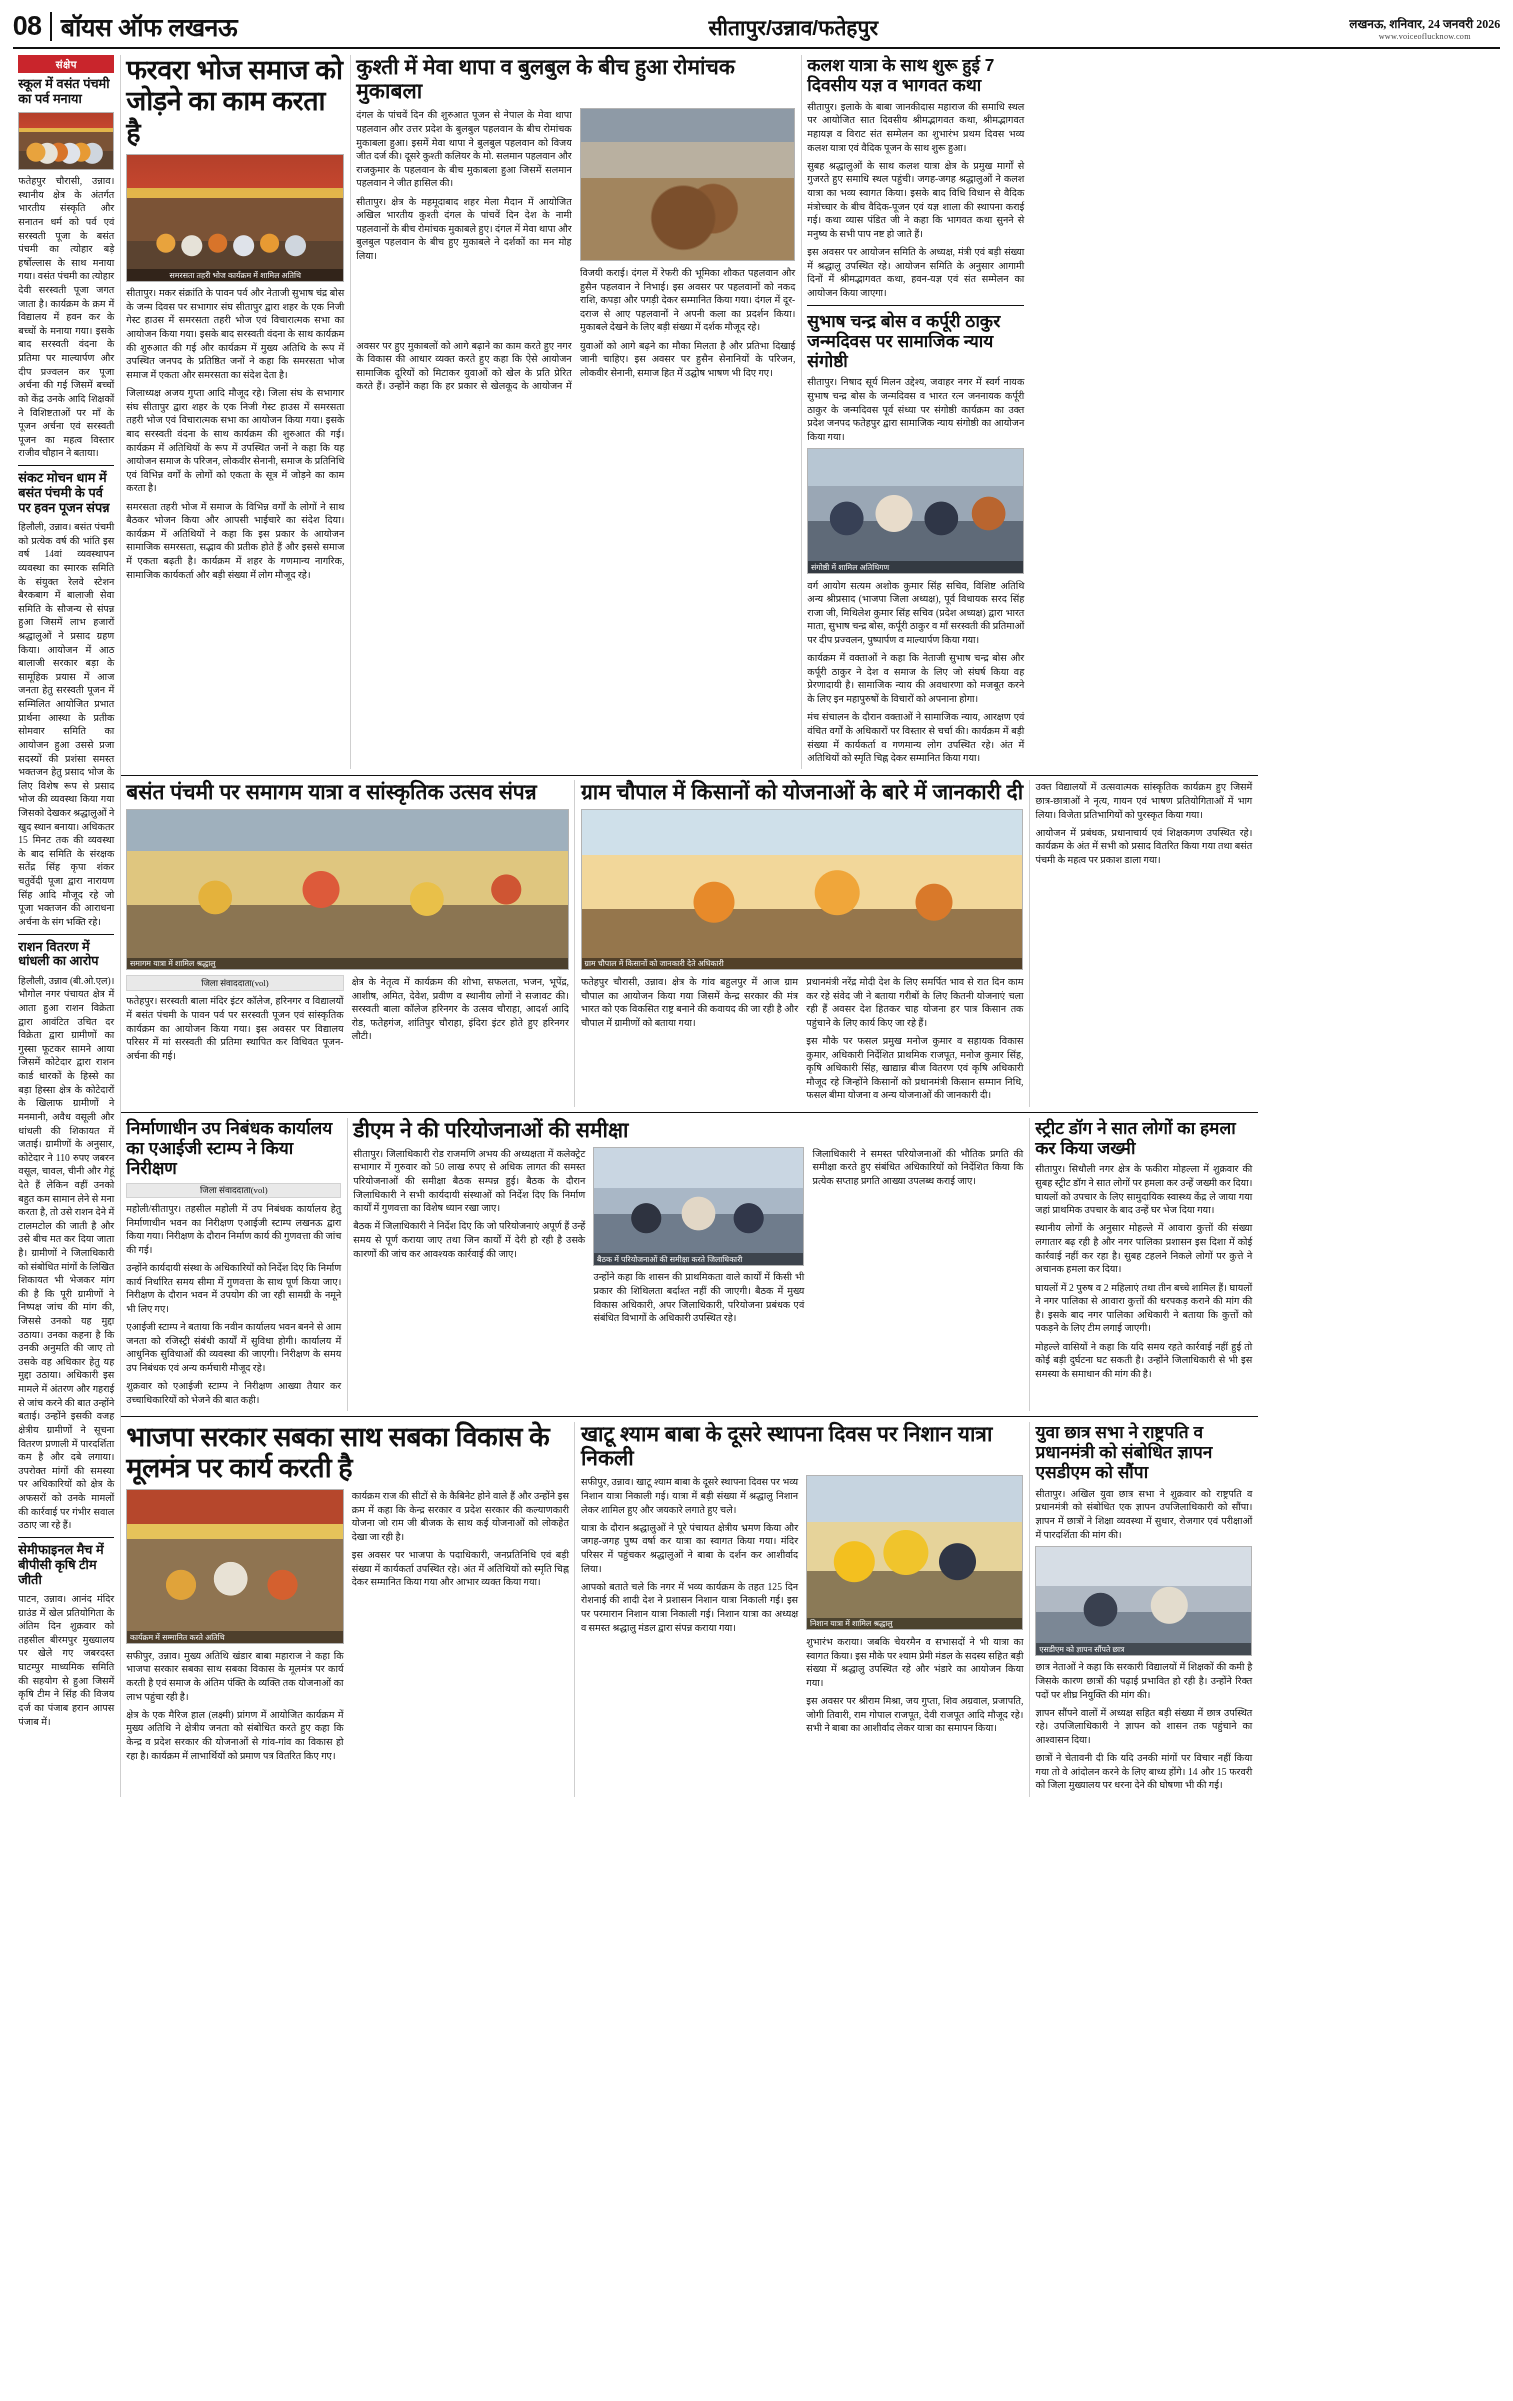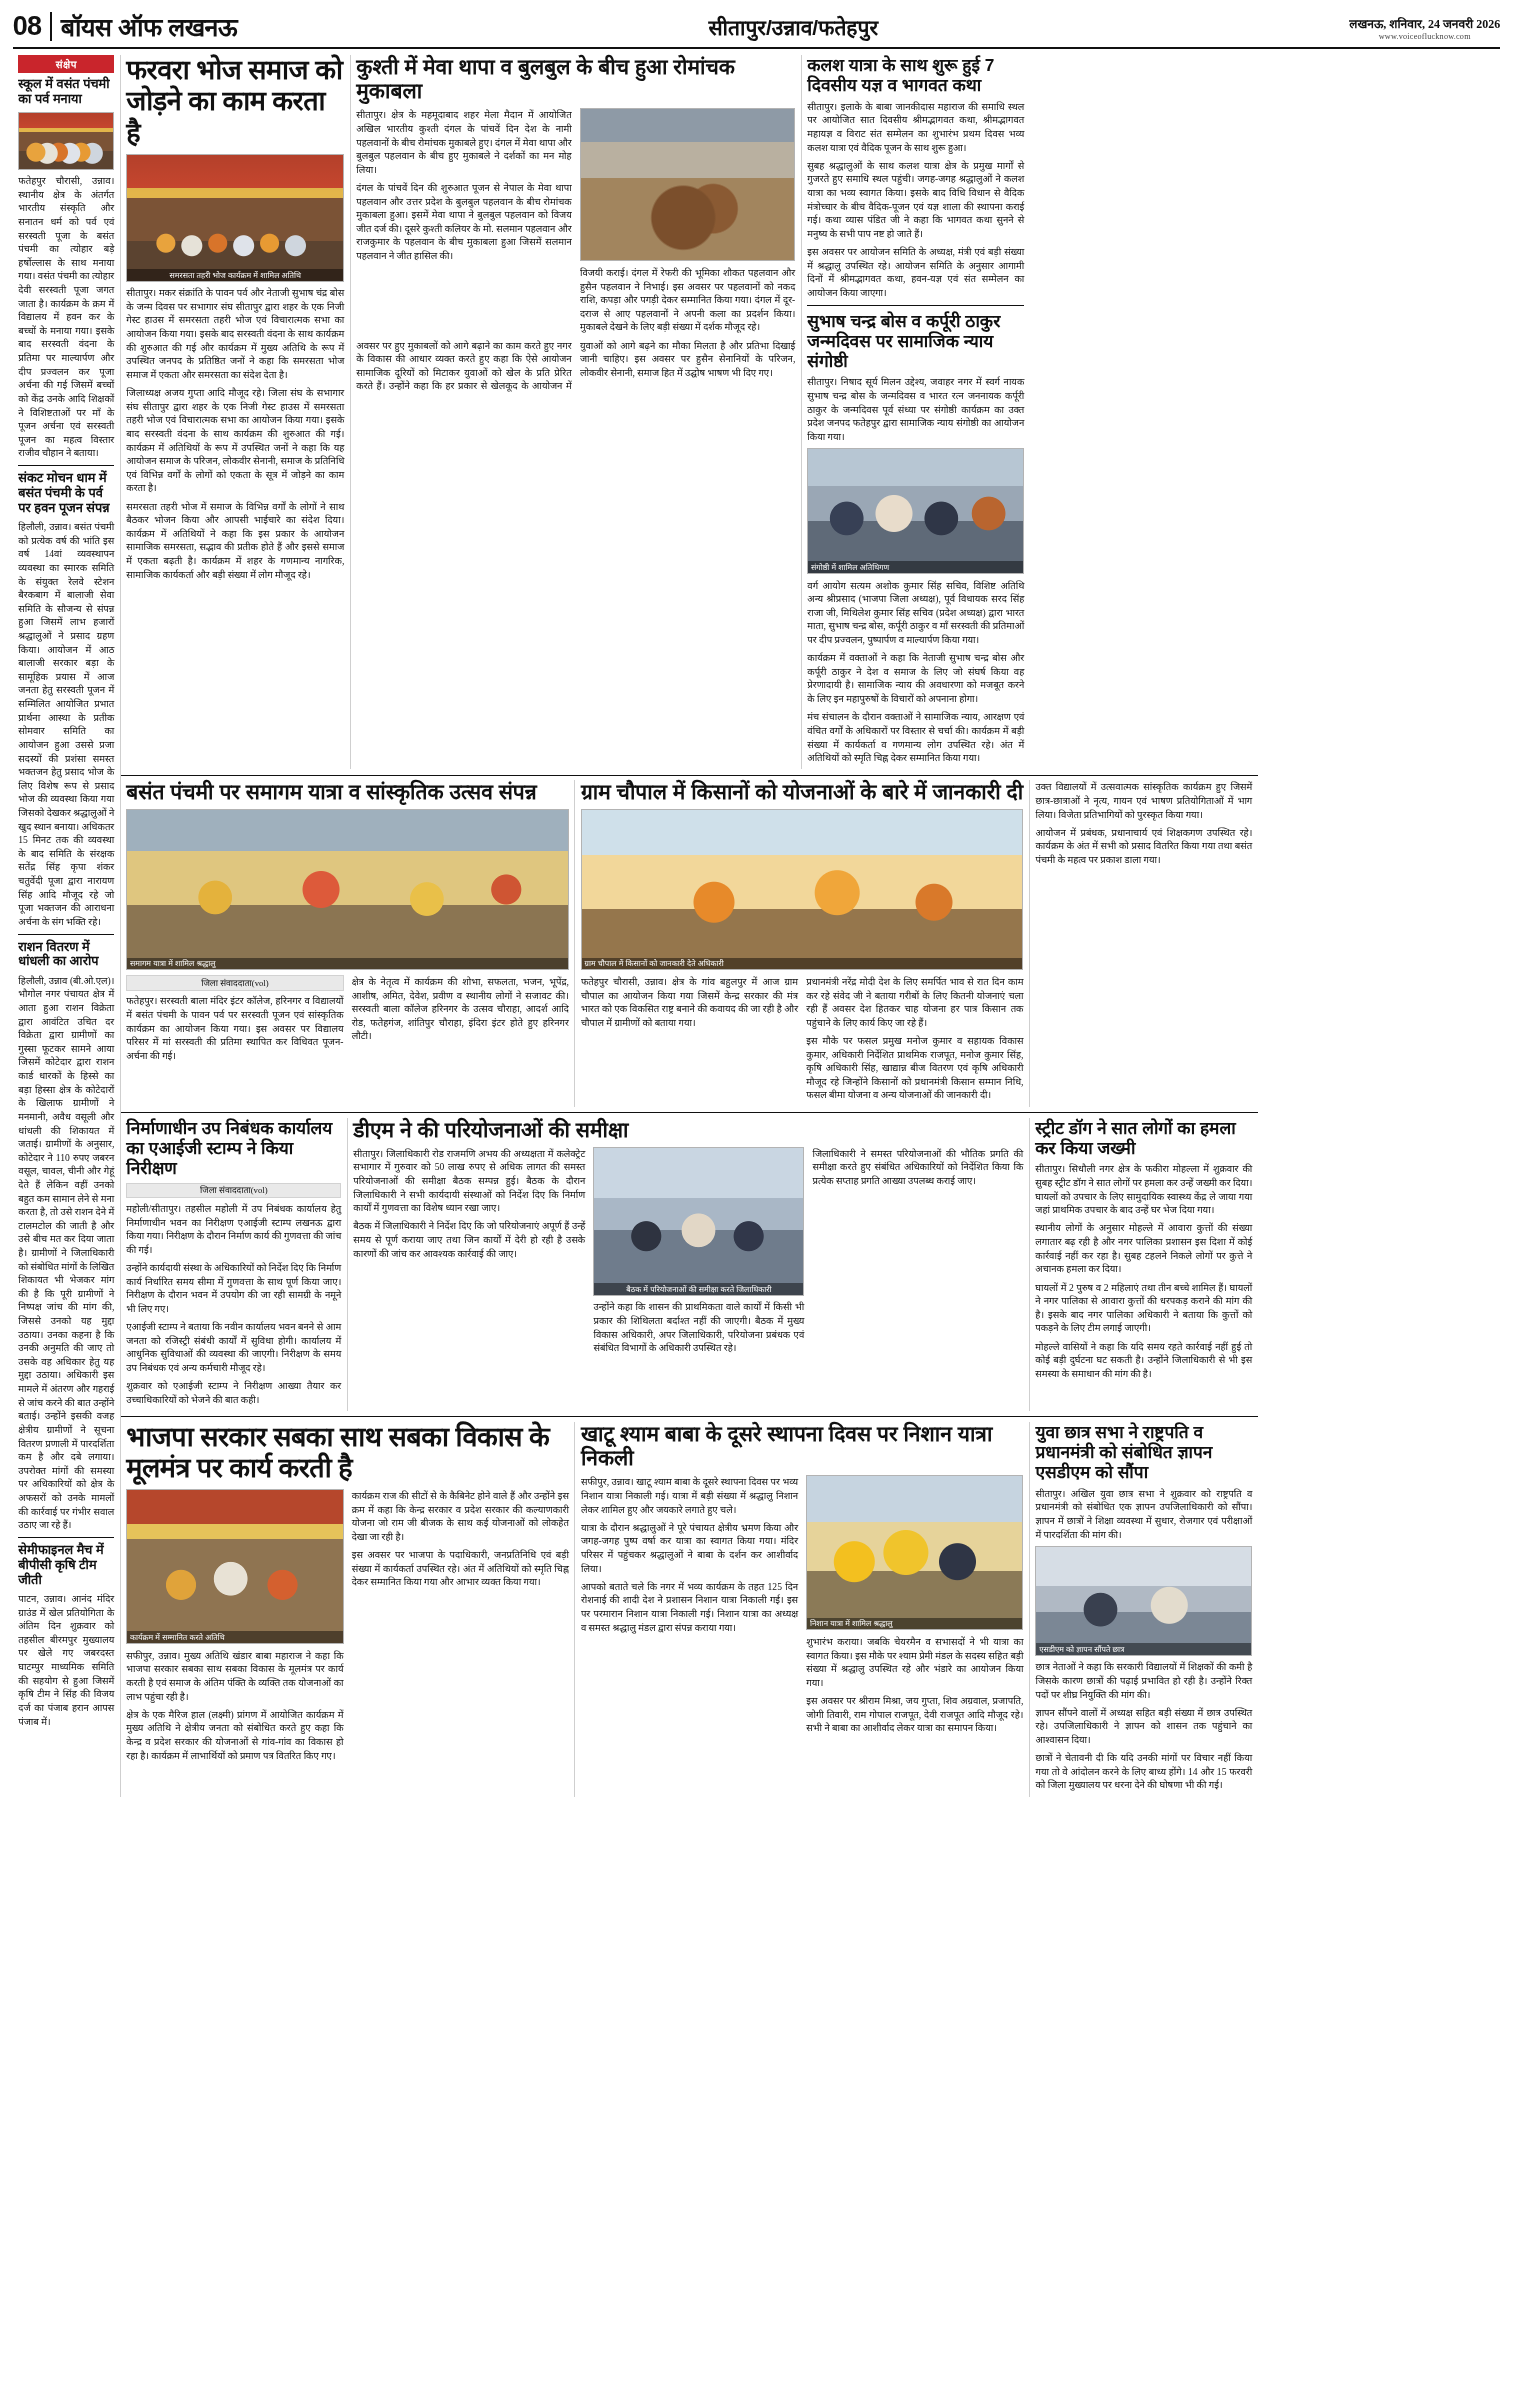--- a/index.html
+++ b/index.html
@@ -204,22 +204,22 @@
           </div>
           <p class="body">सीतापुर। मकर संक्रांति के पावन पर्व और नेताजी सुभाष चंद्र बोस के जन्म दिवस पर सभागार संघ सीतापुर द्वारा शहर के एक निजी गेस्ट हाउस में समरसता तहरी भोज एवं विचारात्मक सभा का आयोजन किया गया। इसके बाद सरस्वती वंदना के साथ कार्यक्रम की शुरुआत की गई और कार्यक्रम में मुख्य अतिथि के रूप में उपस्थित जनपद के प्रतिष्ठित जनों ने कहा कि समरसता भोज समाज में एकता और समरसता का संदेश देता है।</p>
           <p class="body">जिलाध्यक्ष अजय गुप्ता आदि मौजूद रहे। जिला संघ के सभागार संघ सीतापुर द्वारा शहर के एक निजी गेस्ट हाउस में समरसता तहरी भोज एवं विचारात्मक सभा का आयोजन किया गया। इसके बाद सरस्वती वंदना के साथ कार्यक्रम की शुरुआत की गई। कार्यक्रम में अतिथियों के रूप में उपस्थित जनों ने कहा कि यह आयोजन समाज के परिजन, लोकवीर सेनानी, समाज के प्रतिनिधि एवं विभिन्न वर्गों के लोगों को एकता के सूत्र में जोड़ने का काम करता है।</p>
           <p class="body">समरसता तहरी भोज में समाज के विभिन्न वर्गों के लोगों ने साथ बैठकर भोजन किया और आपसी भाईचारे का संदेश दिया। कार्यक्रम में अतिथियों ने कहा कि इस प्रकार के आयोजन सामाजिक समरसता, सद्भाव की प्रतीक होते हैं और इससे समाज में एकता बढ़ती है। कार्यक्रम में शहर के गणमान्य नागरिक, सामाजिक कार्यकर्ता और बड़ी संख्या में लोग मौजूद रहे।</p>
         </div>
 
         <div class="zone" style="width:451px;">
           <h2 class="hl hl-lg">कुश्ती में मेवा थापा व बुलबुल के बीच हुआ रोमांचक मुकाबला</h2>
           <div class="sub-cols">
             <div>
+              <p class="body">दंगल के पांचवें दिन की शुरुआत पूजन से नेपाल के मेवा थापा पहलवान और उत्तर प्रदेश के बुलबुल पहलवान के बीच रोमांचक मुकाबला हुआ। इसमें मेवा थापा ने बुलबुल पहलवान को विजय जीत दर्ज की। दूसरे कुश्ती कलियर के मो. सलमान पहलवान और राजकुमार के पहलवान के बीच मुकाबला हुआ जिसमें सलमान पहलवान ने जीत हासिल की।</p>
               <p class="body">सीतापुर। क्षेत्र के महमूदाबाद शहर मेला मैदान में आयोजित अखिल भारतीय कुश्ती दंगल के पांचवें दिन देश के नामी पहलवानों के बीच रोमांचक मुकाबले हुए। दंगल में मेवा थापा और बुलबुल पहलवान के बीच हुए मुकाबले ने दर्शकों का मन मोह लिया।</p>
-              <p class="body">दंगल के पांचवें दिन की शुरुआत पूजन से नेपाल के मेवा थापा पहलवान और उत्तर प्रदेश के बुलबुल पहलवान के बीच रोमांचक मुकाबला हुआ। इसमें मेवा थापा ने बुलबुल पहलवान को विजय जीत दर्ज की। दूसरे कुश्ती कलियर के मो. सलमान पहलवान और राजकुमार के पहलवान के बीच मुकाबला हुआ जिसमें सलमान पहलवान ने जीत हासिल की।</p>
             </div>
             <div>
               <div class="photo ph-wrestle" style="height:153px;"></div>
               <p class="body">विजयी कराई। दंगल में रेफरी की भूमिका शौकत पहलवान और हुसैन पहलवान ने निभाई। इस अवसर पर पहलवानों को नकद राशि, कपड़ा और पगड़ी देकर सम्मानित किया गया। दंगल में दूर-दराज से आए पहलवानों ने अपनी कला का प्रदर्शन किया। मुकाबले देखने के लिए बड़ी संख्या में दर्शक मौजूद रहे।</p>
             </div>
           </div>
           <p class="body cols2">अवसर पर हुए मुकाबलों को आगे बढ़ाने का काम करते हुए नगर के विकास की आधार व्यक्त करते हुए कहा कि ऐसे आयोजन सामाजिक दूरियों को मिटाकर युवाओं को खेल के प्रति प्रेरित करते हैं। उन्होंने कहा कि हर प्रकार से खेलकूद के आयोजन में युवाओं को आगे बढ़ने का मौका मिलता है और प्रतिभा दिखाई जानी चाहिए। इस अवसर पर हुसैन सेनानियों के परिजन, लोकवीर सेनानी, समाज हित में उद्घोष भाषण भी दिए गए।</p>
         </div>
 
         <div class="zone" style="width:228px;">
@@ -291,21 +291,21 @@
         </div>
 
         <div class="zone" style="width:682px;">
           <h2 class="hl hl-lg">डीएम ने की परियोजनाओं की समीक्षा</h2>
           <div class="sub-cols">
             <div style="flex:1.1;">
               <p class="body">सीतापुर। जिलाधिकारी रोड राजमणि अभय की अध्यक्षता में कलेक्ट्रेट सभागार में गुरुवार को 50 लाख रुपए से अधिक लागत की समस्त परियोजनाओं की समीक्षा बैठक सम्पन्न हुई। बैठक के दौरान जिलाधिकारी ने सभी कार्यदायी संस्थाओं को निर्देश दिए कि निर्माण कार्यों में गुणवत्ता का विशेष ध्यान रखा जाए।</p>
               <p class="body">बैठक में जिलाधिकारी ने निर्देश दिए कि जो परियोजनाएं अपूर्ण हैं उन्हें समय से पूर्ण कराया जाए तथा जिन कार्यों में देरी हो रही है उसके कारणों की जांच कर आवश्यक कार्रवाई की जाए।</p>
             </div>
             <div style="flex:1;">
-              <div class="photo ph-meet" style="height:149px;text-align:center;">
+              <div class="photo ph-meet" style="height:119px;">
                 <div class="cap">बैठक में परियोजनाओं की समीक्षा करते जिलाधिकारी</div>
               </div>
               <p class="body">उन्होंने कहा कि शासन की प्राथमिकता वाले कार्यों में किसी भी प्रकार की शिथिलता बर्दाश्त नहीं की जाएगी। बैठक में मुख्य विकास अधिकारी, अपर जिलाधिकारी, परियोजना प्रबंधक एवं संबंधित विभागों के अधिकारी उपस्थित रहे।</p>
             </div>
             <div style="flex:1;">
               <p class="body">जिलाधिकारी ने समस्त परियोजनाओं की भौतिक प्रगति की समीक्षा करते हुए संबंधित अधिकारियों को निर्देशित किया कि प्रत्येक सप्ताह प्रगति आख्या उपलब्ध कराई जाए।</p>
             </div>
           </div>
         </div>
 

